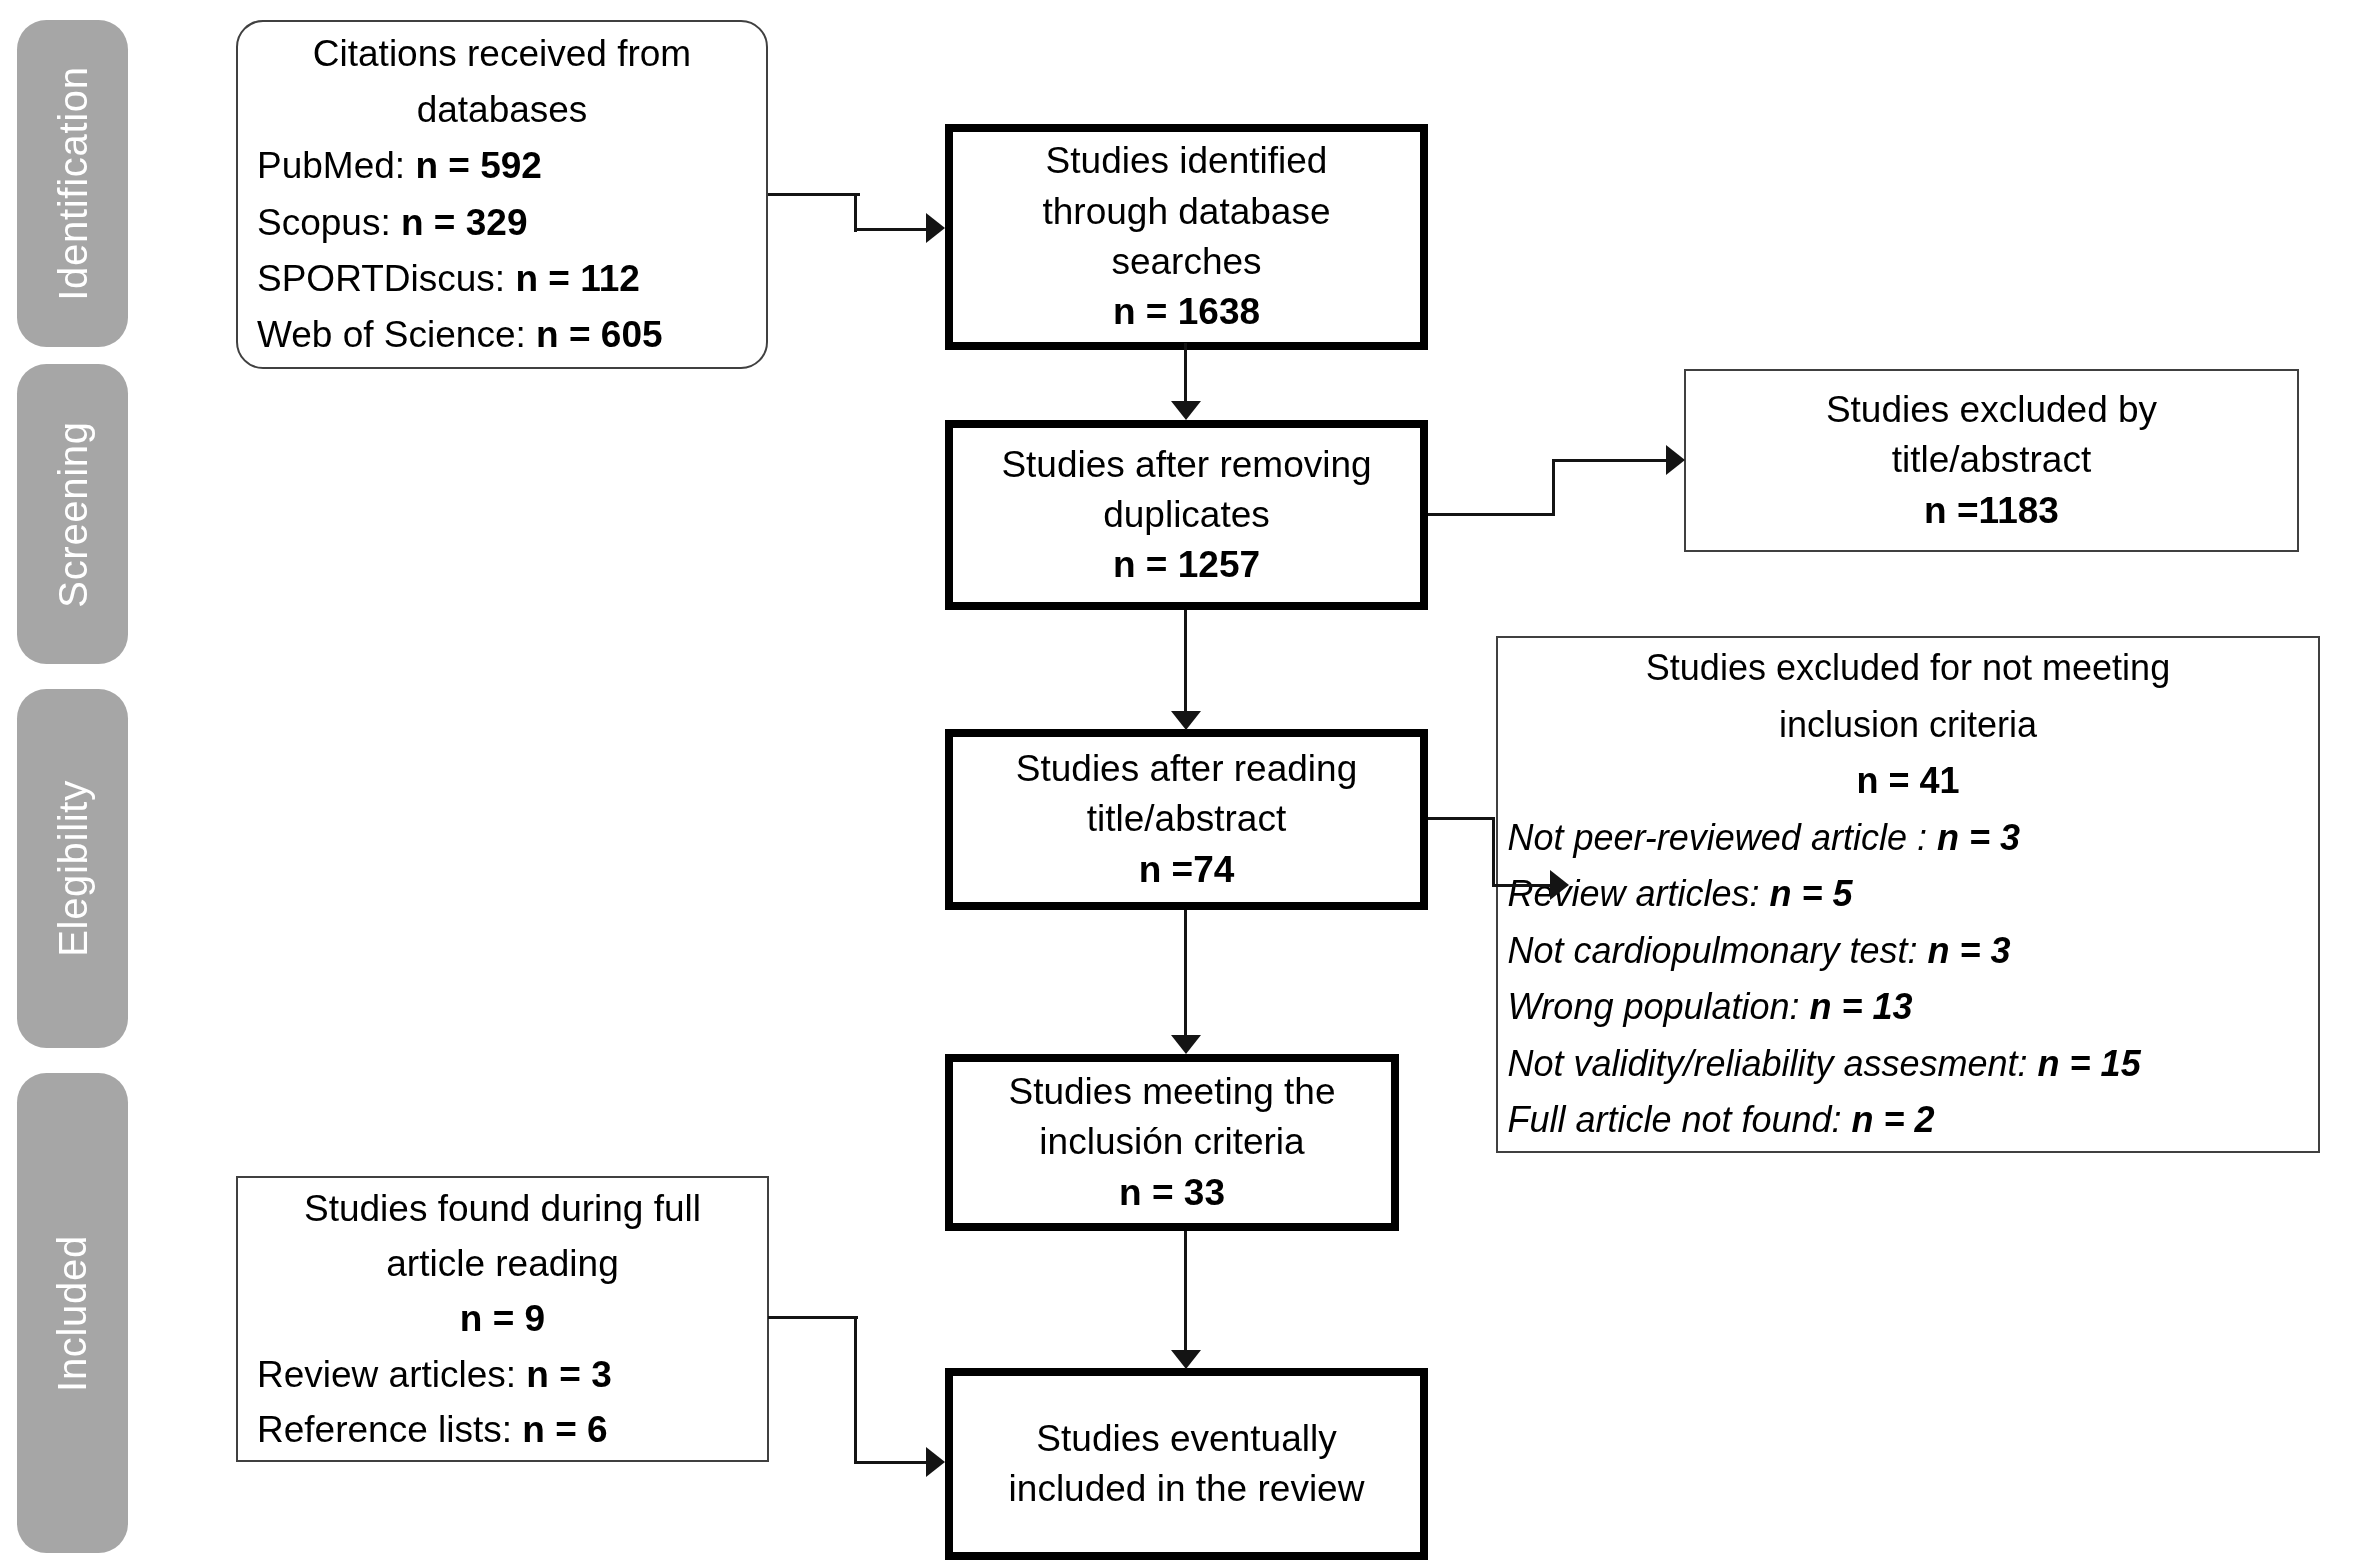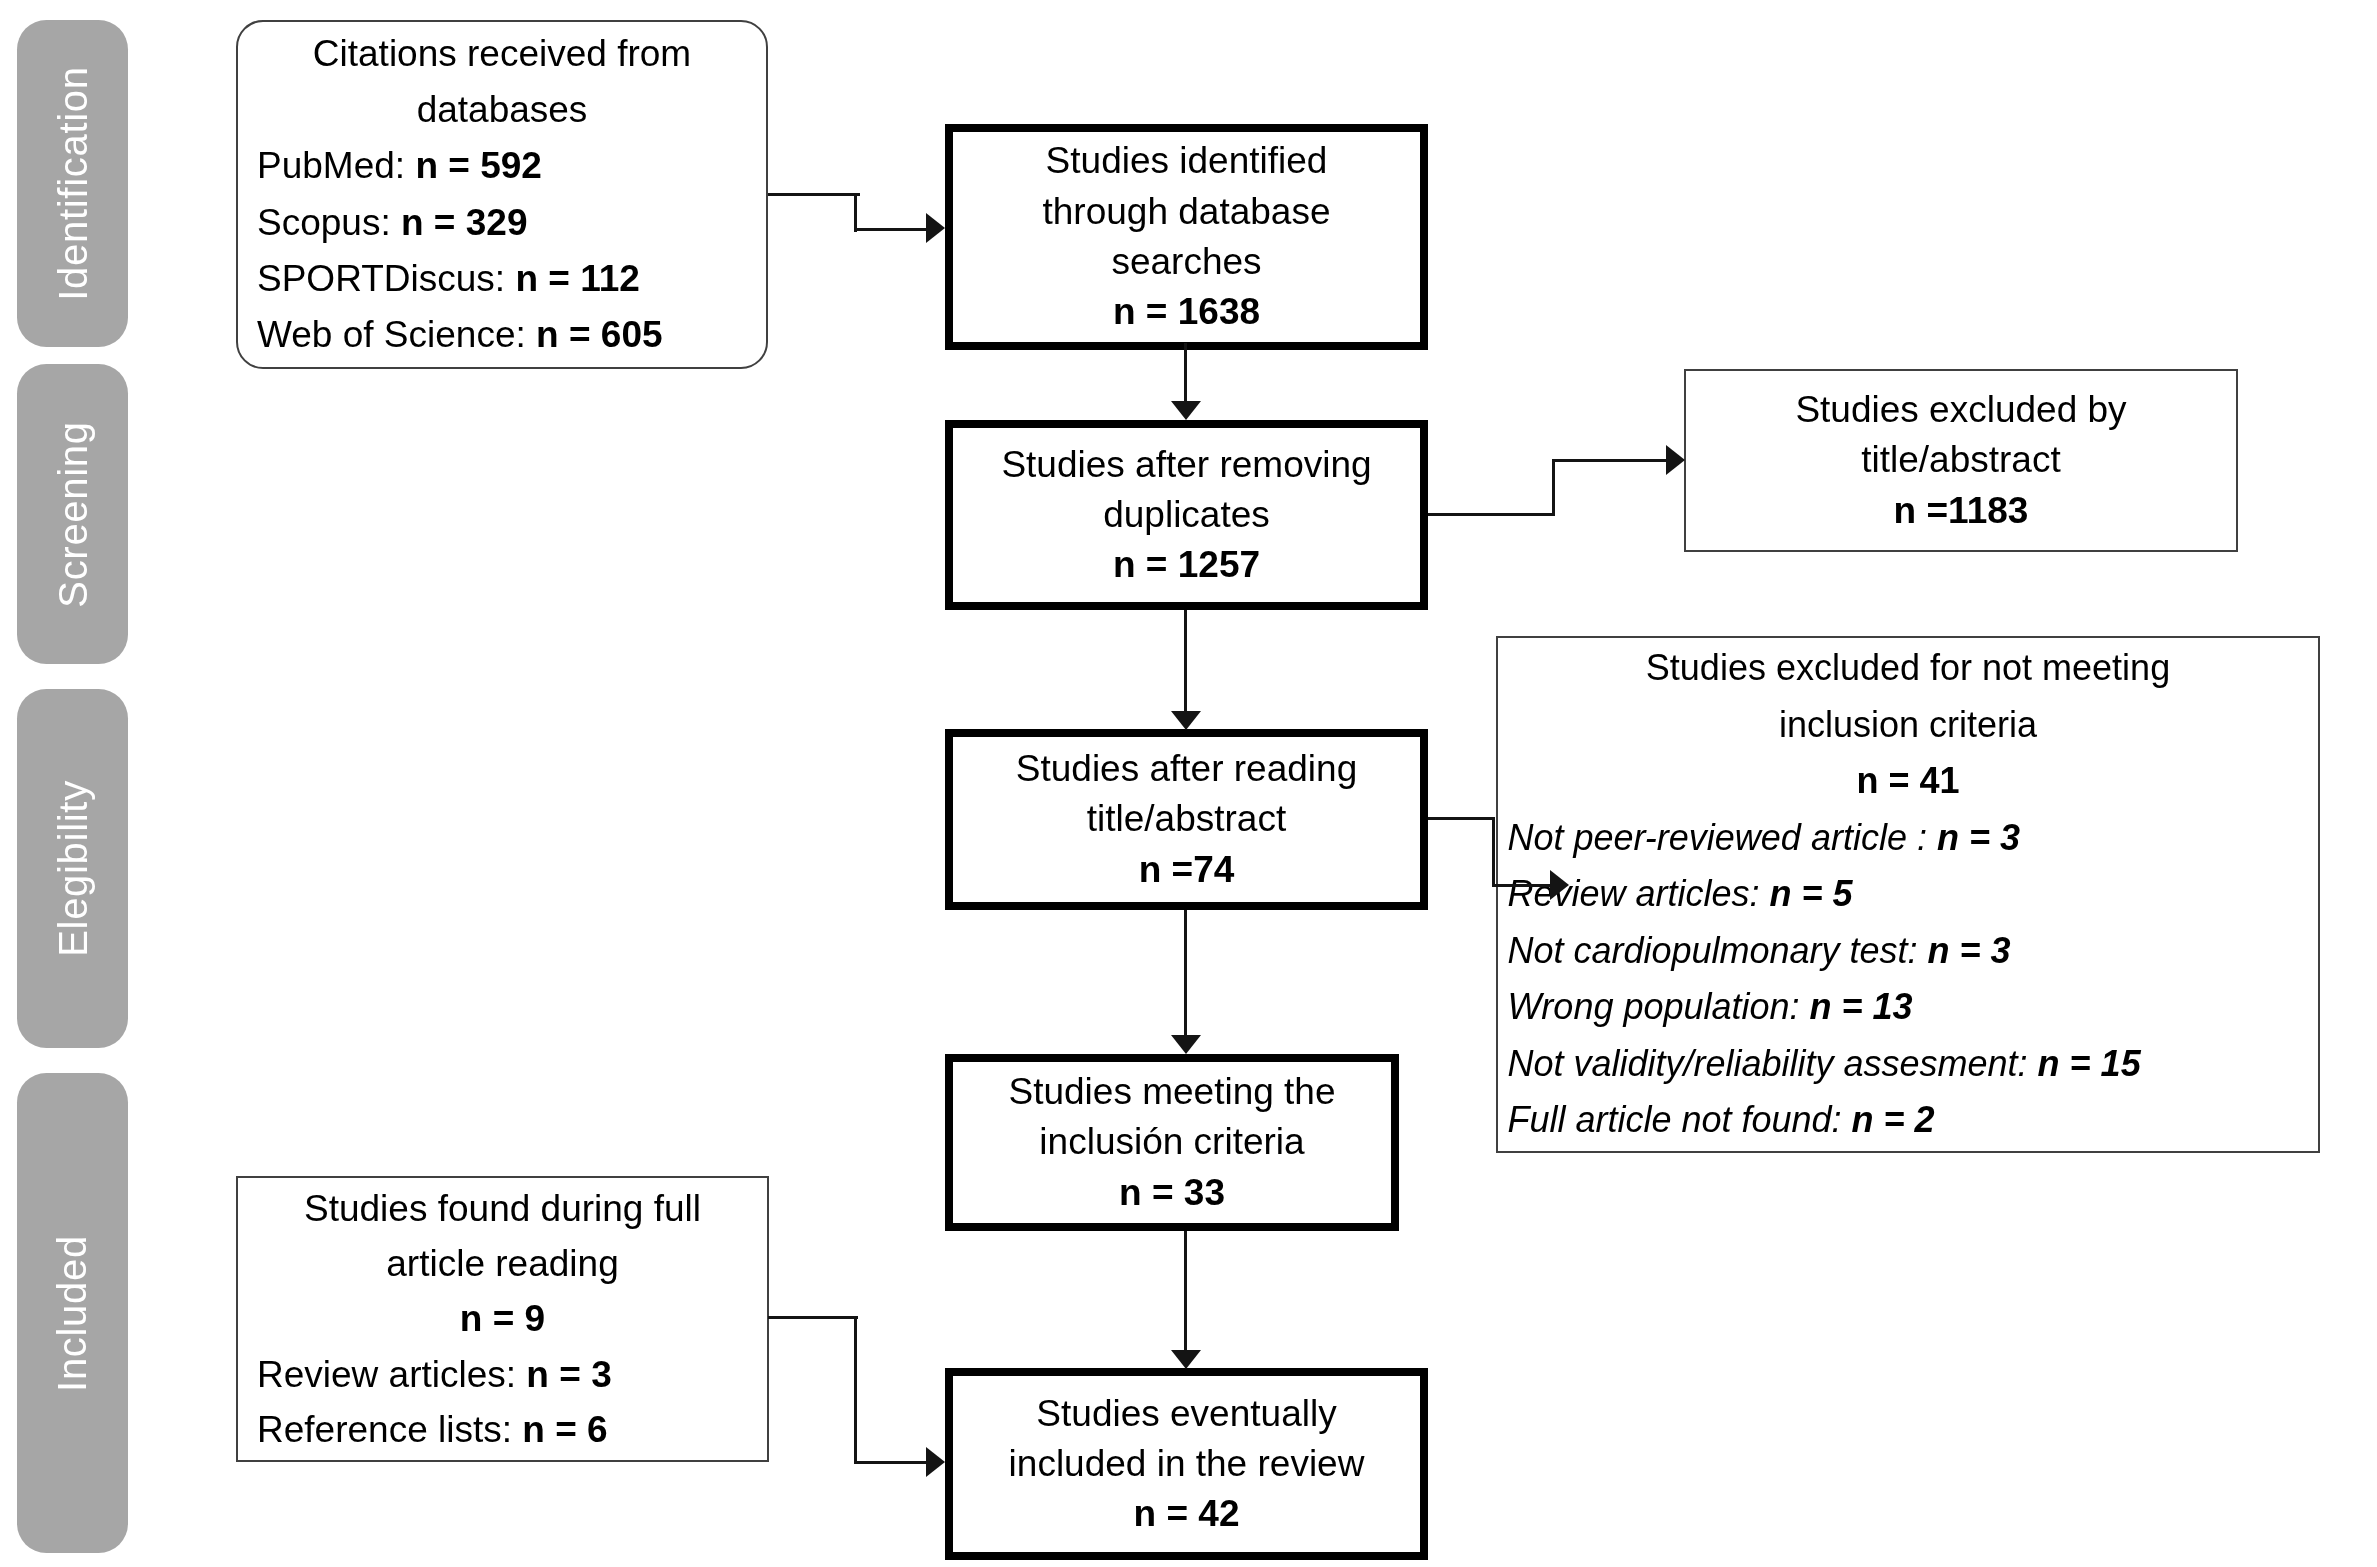--- a/index.html
+++ b/index.html
@@ -78,21 +78,21 @@
       <div class="line center"><span>searches</span></div>
       <div class="line center"><span class="b">n = 1638</span></div>
     </div>
 
   <div class="box thick mid" id="box-deduplicated" style="left:945px;top:420px;width:483px;height:190px;">
       <div class="line center"><span>Studies after removing</span></div>
       <div class="line center"><span>duplicates</span></div>
       <div class="line center"><span class="b">n = 1257</span></div>
     </div>
 
-  <div class="box thin mid" id="box-excluded-title-abstract" style="left:1684px;top:369px;width:554px;height:183px;">
+  <div class="box thin mid" id="box-excluded-title-abstract" style="left:1684px;top:369px;width:615px;height:183px;">
       <div class="line center"><span>Studies excluded by</span></div>
       <div class="line center"><span>title/abstract</span></div>
       <div class="line center"><span class="b">n =1183</span></div>
     </div>
 
   <div class="box thick mid" id="box-after-reading" style="left:945px;top:729px;width:483px;height:181px;">
       <div class="line center"><span>Studies after reading</span></div>
       <div class="line center"><span>title/abstract</span></div>
       <div class="line center"><span class="b">n =74</span></div>
     </div>
@@ -119,21 +119,20 @@
       <div class="line center"><span>Studies found during full</span></div>
       <div class="line center"><span>article reading</span></div>
       <div class="line center"><span class="b">n = 9</span></div>
       <div class="line left"><span>Review articles: </span><span class="b">n = 3</span></div>
       <div class="line left"><span>Reference lists: </span><span class="b">n = 6</span></div>
     </div>
 
   <div class="box thick mid" id="box-included-review" style="left:945px;top:1368px;width:483px;height:192px;">
       <div class="line center"><span>Studies eventually</span></div>
       <div class="line center"><span>included in the review</span></div>
-      <div class="line center"><span class="b">n = 42</span></div>
     </div>
 
   <div>
     <div class="seg h" style="left:768px;top:193px;width:92px;"></div>
     <div class="seg v" style="left:854px;top:193px;height:39px;"></div>
     <div class="seg h" style="left:854px;top:228px;width:75px;"></div>
     <div class="ah-r" style="left:926px;top:213px;"></div>
   </div>
 
   <div>

